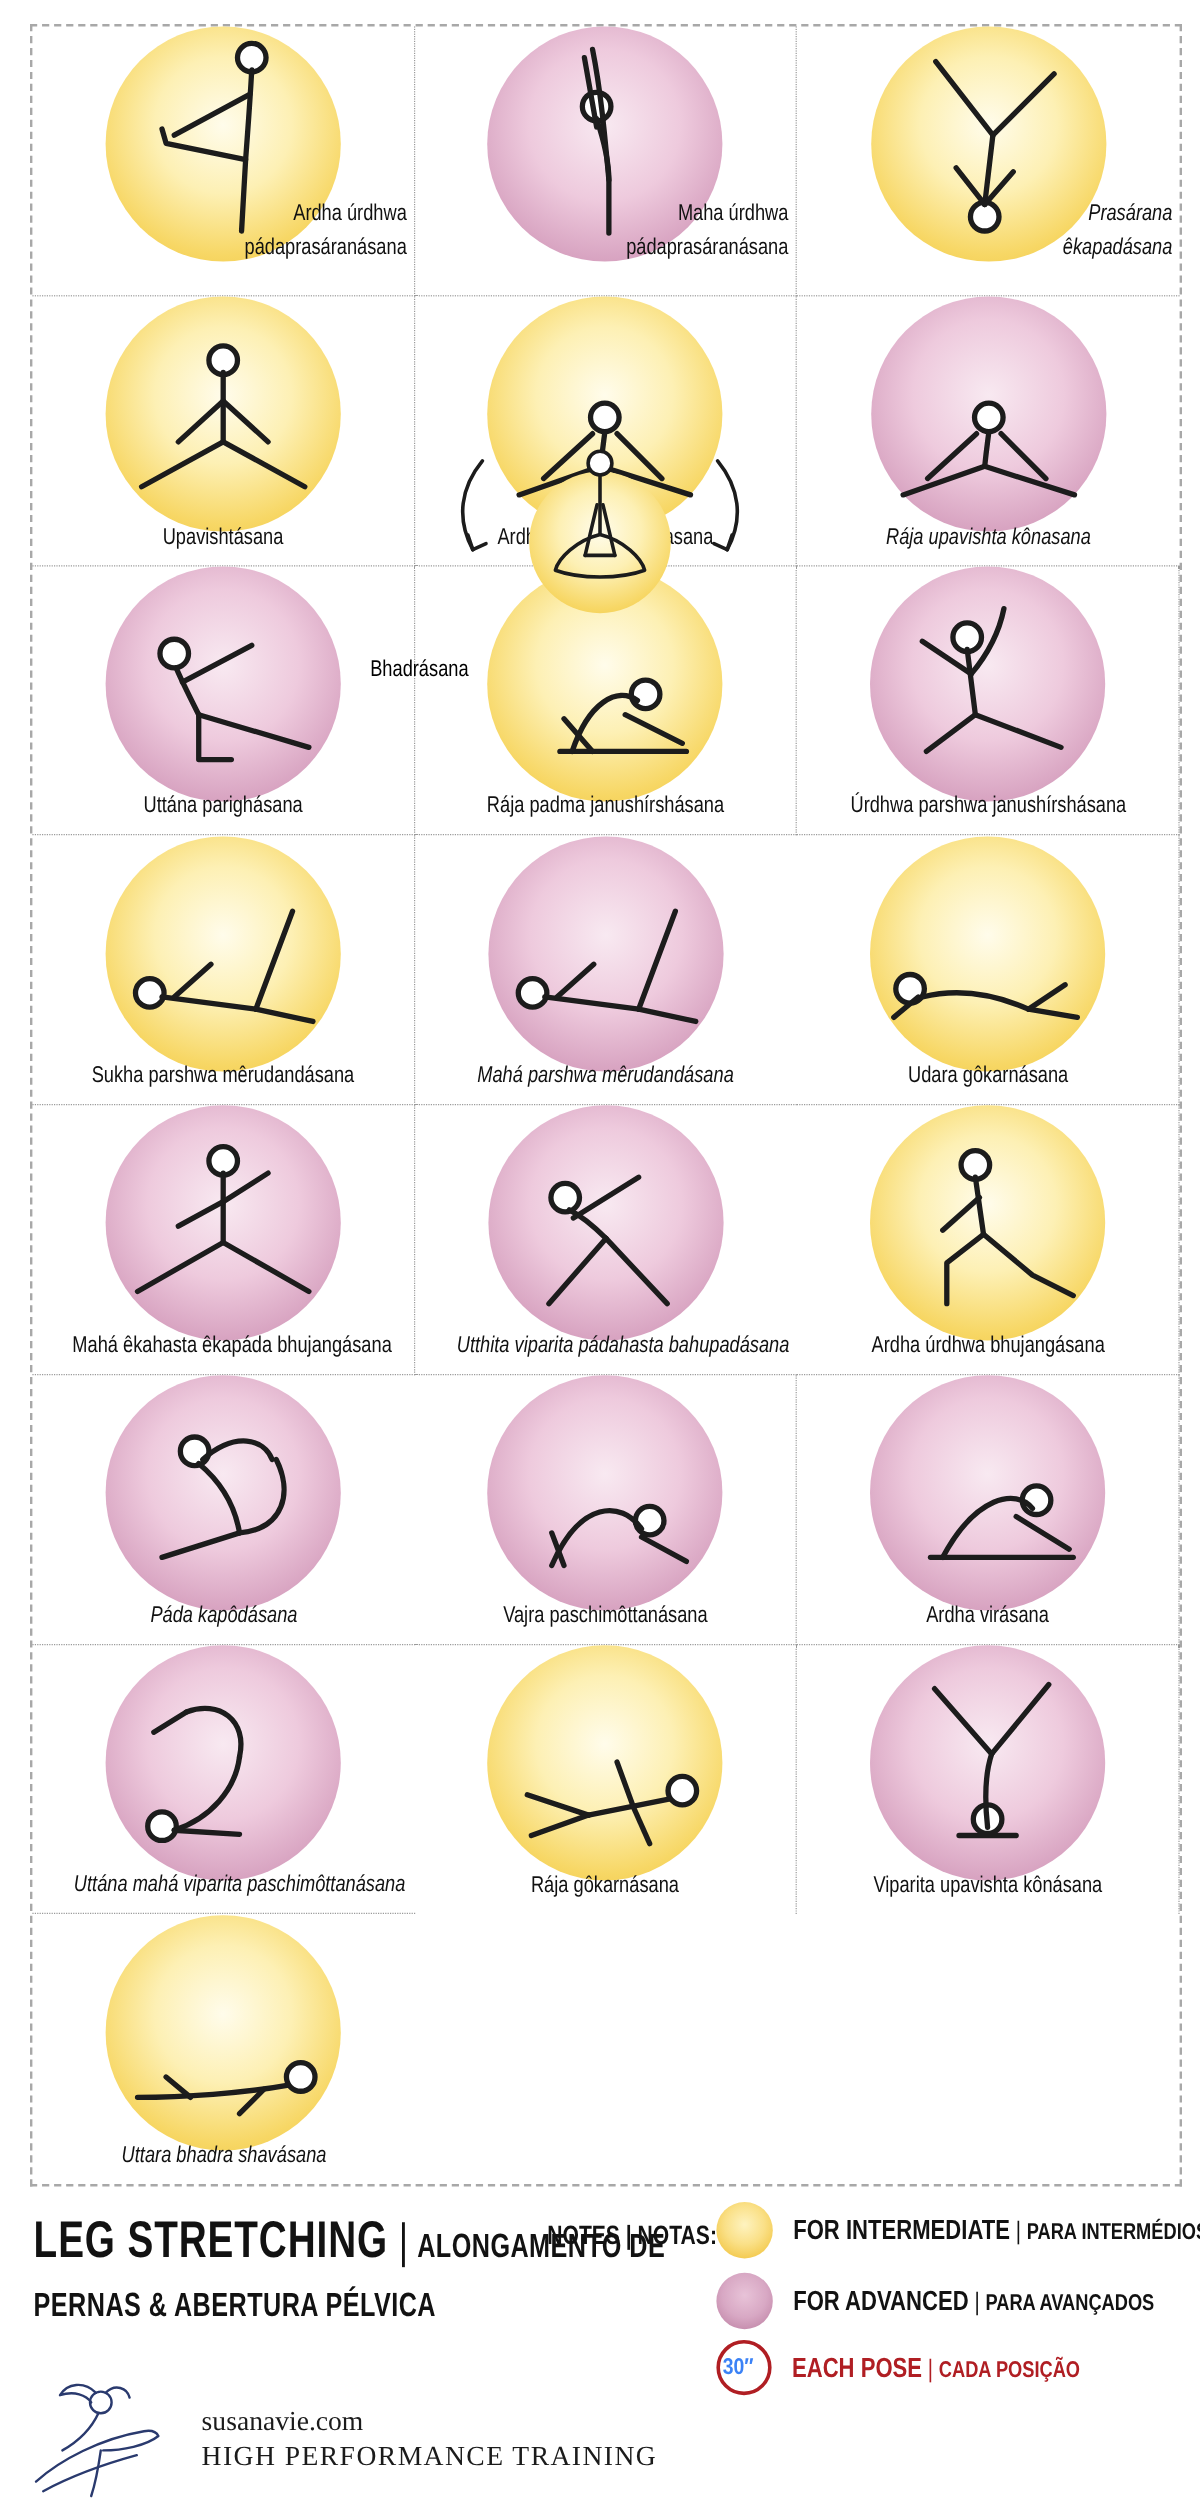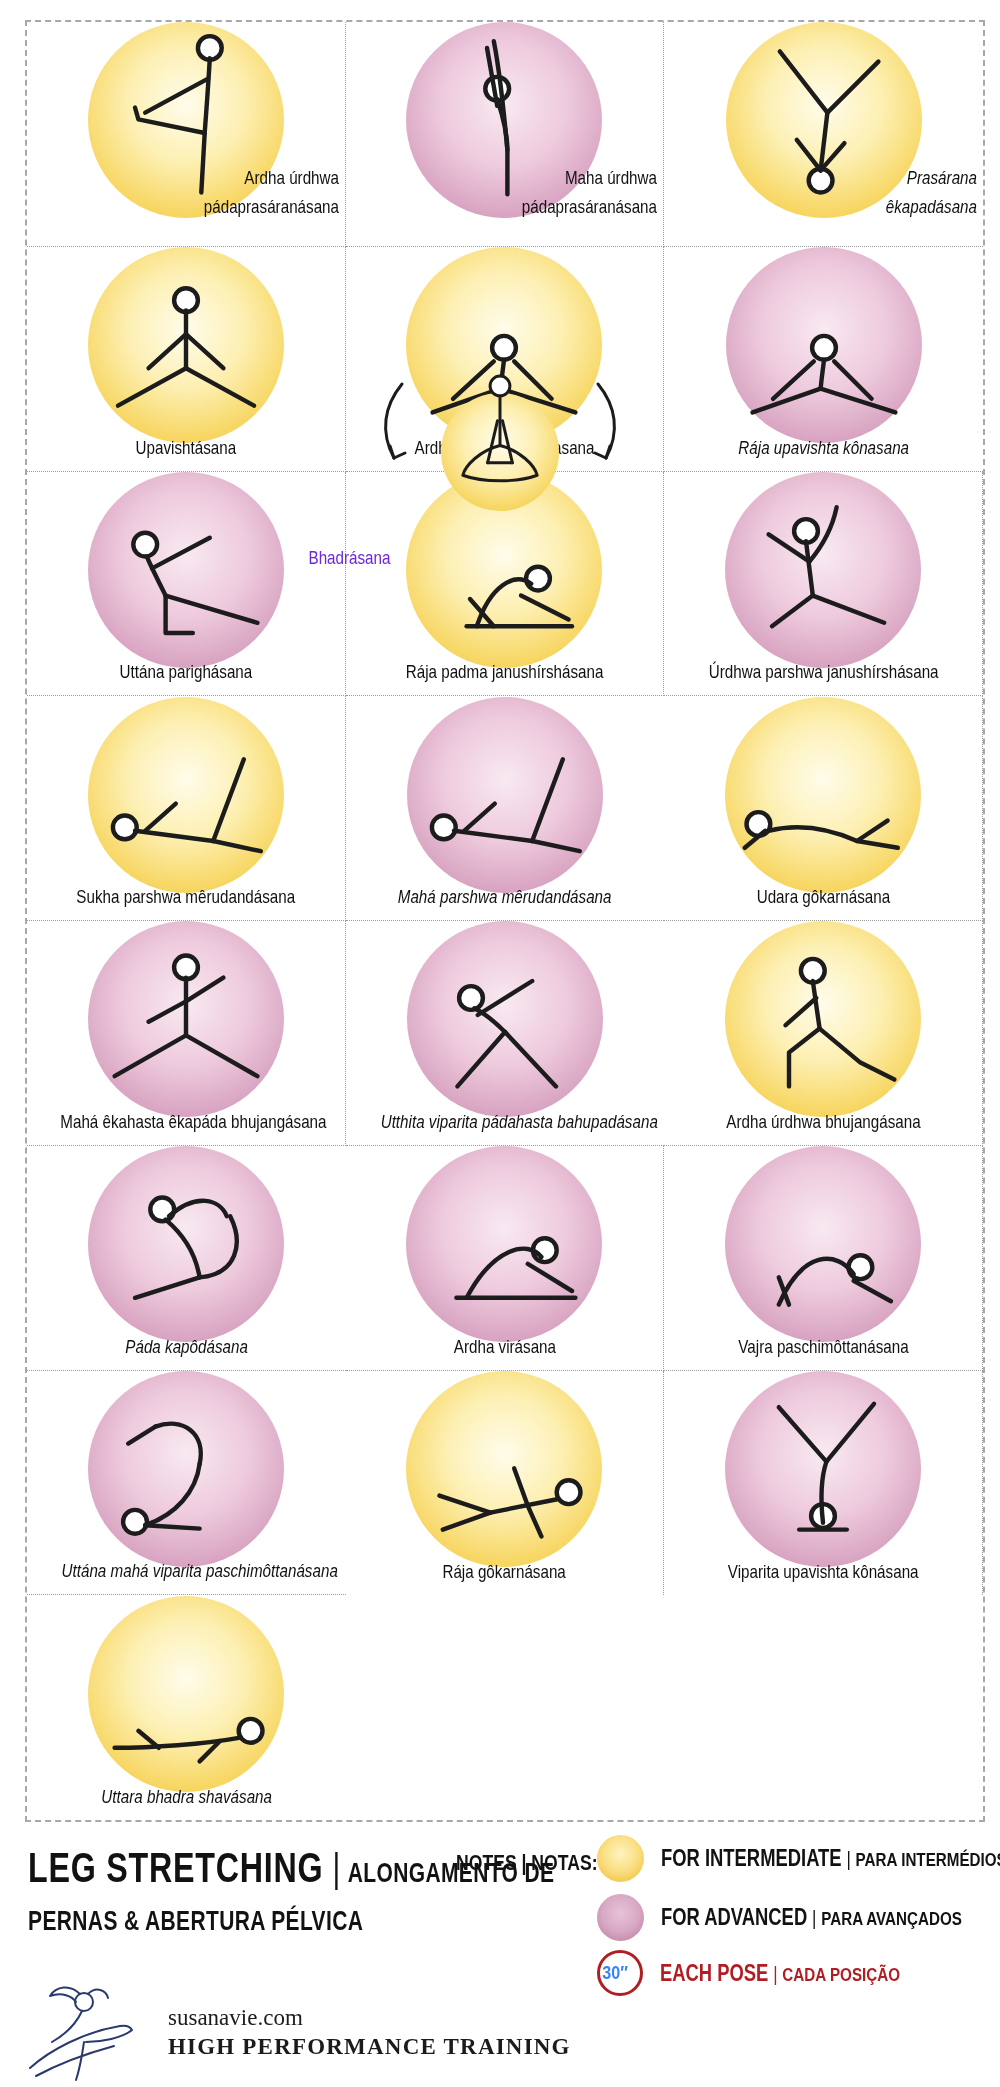--- a/index.html
+++ b/index.html
@@ -50,21 +50,21 @@
     position:absolute; left:441px; top:393px; width:118px; height:118px; border-radius:50%;
     background: radial-gradient(circle at 50% 42%, #fffceb 0%, #fdf0b4 38%, #f7d765 72%, #eec23c 100%);
   }
   .bhadra-fig { position:absolute; left:438px; top:368px; }
   .bhadra-fig path { fill:none; stroke:#1c1c1c; stroke-width:2.4; stroke-linecap:round; stroke-linejoin:round; }
   .bhadra-fig .head { fill:#fff; stroke:#1c1c1c; stroke-width:2.4; }
   .bhadra-arrows { position:absolute; left:372px; top:378px; }
   .bhadra-arrows path { fill:none; stroke:#1c1c1c; stroke-width:3; stroke-linecap:round; }
   .bhadra-label {
     position:absolute; left:250px; top:547px; width:140px; text-align:right;
-    font-size:19px; color:#6d28d9; white-space:nowrap;
+    font-size:19px; color:#000000; white-space:nowrap;
   }
   .bhadra-label > span { display:inline-block; transform:scaleX(0.8); transform-origin:right center; }
 
   
   .title-block { position:absolute; left:28px; top:1843px; color:#121212; }
   .title-scale { transform:scaleX(0.75); transform-origin:left top; }
   .title-line1 { display:flex; align-items:baseline; font-weight:600; }
   .title-en { font-size:43px; letter-spacing:1px; }
   .title-bar1 { font-size:40px; margin:0 10px 0 12px; font-weight:400; }
   .title-pt1 { font-size:28px; letter-spacing:0.5px; }
@@ -91,21 +91,21 @@
   .leg-en { font-size:23px; font-weight:600; }
   .leg-bar { font-size:21px; font-weight:400; margin:0 6px; }
   .leg-pt { font-size:19px; font-weight:600; }
   .legend-text.red, .legend-text.red .leg-en, .legend-text.red .leg-pt, .legend-text.red .leg-bar { color:#b01e23; }
 
   .brand { position:absolute; left:22px; top:1980px; display:flex; align-items:center; }
   .brand-logo path { fill:none; stroke:#2a3a6e; stroke-width:2; stroke-linecap:round; stroke-linejoin:round; }
   .brand-logo .head { fill:none; stroke:#2a3a6e; stroke-width:2; }
   .brand-text { margin-left:28px; font-family:"Liberation Serif", serif; color:#1b1b1b; }
   .brand-site { font-size:23px; }
-  .brand-tagline { font-size:23px; letter-spacing:1.2px; margin-top:3px;font-weight:bold; }
+  .brand-tagline { font-size:23px; letter-spacing:1.2px; margin-top:3px; }
 </style>
 </head>
 <body>
 
 <div class="page">
 
   <div class="grid" id="grid">
       <div class="cell label-right">
         <div class="circle intermediate"></div>
         <svg class="fig" width="170" height="170" viewBox="0 0 100 100">
@@ -281,36 +281,36 @@
           <path d="M38,38 C50,48 56,60 58,72"></path>
           <path d="M58,72 L20,84"></path>
           <path d="M58,72 C80,70 84,52 76,36"></path>
           <path d="M40,36 C56,22 70,26 74,36"></path>
         </svg>
         <div class="pose-label"><span>Páda kapôdásana</span></div>
       </div>
       <div class="cell">
         <div class="circle advanced"></div>
         <svg class="fig" width="170" height="170" viewBox="0 0 100 100">
+          <circle class="head" cx="72" cy="66" r="7"></circle>
+          <path d="M24,88 C38,56 58,56 68,70"></path>
+          <path d="M68,74 L90,86"></path>
+          <path d="M30,88 L24,72"></path>
+        </svg>
+        <div class="pose-label"><span>Vajra paschimôttanásana</span></div>
+      </div>
+      <div class="cell">
+        <div class="circle advanced"></div>
+        <svg class="fig" width="170" height="170" viewBox="0 0 100 100">
           <circle class="head" cx="74" cy="56" r="7"></circle>
           <path d="M22,84 L92,84"></path>
           <path d="M28,84 C44,54 64,50 72,60"></path>
           <path d="M64,64 L90,80"></path>
         </svg>
         <div class="pose-label"><span>Ardha virásana</span></div>
-      </div>
-      <div class="cell">
-        <div class="circle advanced"></div>
-        <svg class="fig" width="170" height="170" viewBox="0 0 100 100">
-          <circle class="head" cx="72" cy="66" r="7"></circle>
-          <path d="M24,88 C38,56 58,56 68,70"></path>
-          <path d="M68,74 L90,86"></path>
-          <path d="M30,88 L24,72"></path>
-        </svg>
-        <div class="pose-label"><span>Vajra paschimôttanásana</span></div>
       </div>
       <div class="cell last-col">
         <div class="circle advanced"></div>
         <svg class="fig" width="170" height="170" viewBox="0 0 100 100">
           <circle class="head" cx="20" cy="84" r="7"></circle>
           <path d="M26,86 C44,80 56,66 58,50"></path>
           <path d="M58,50 C62,32 48,22 32,28"></path>
           <path d="M32,28 L16,38"></path>
           <path d="M26,86 L58,88"></path>
         </svg>

